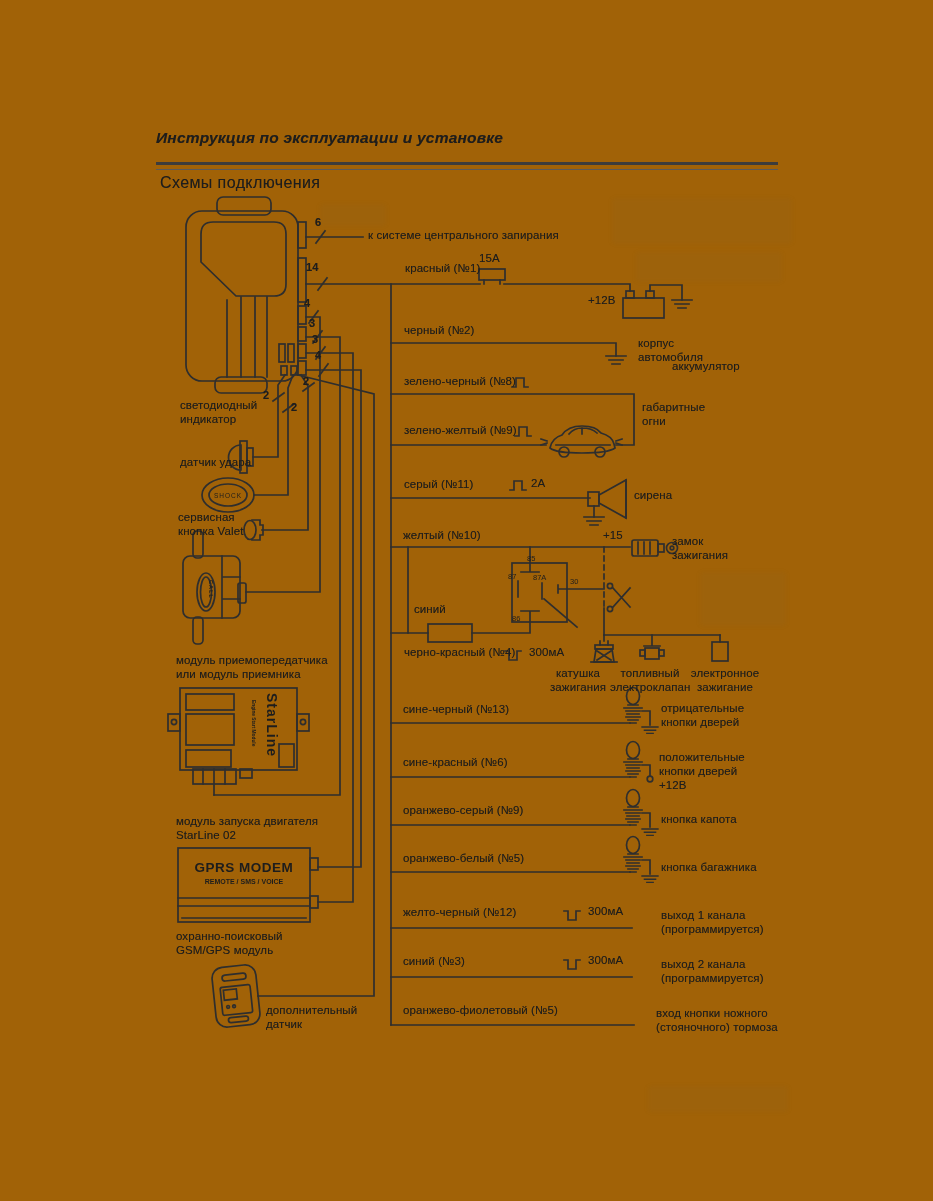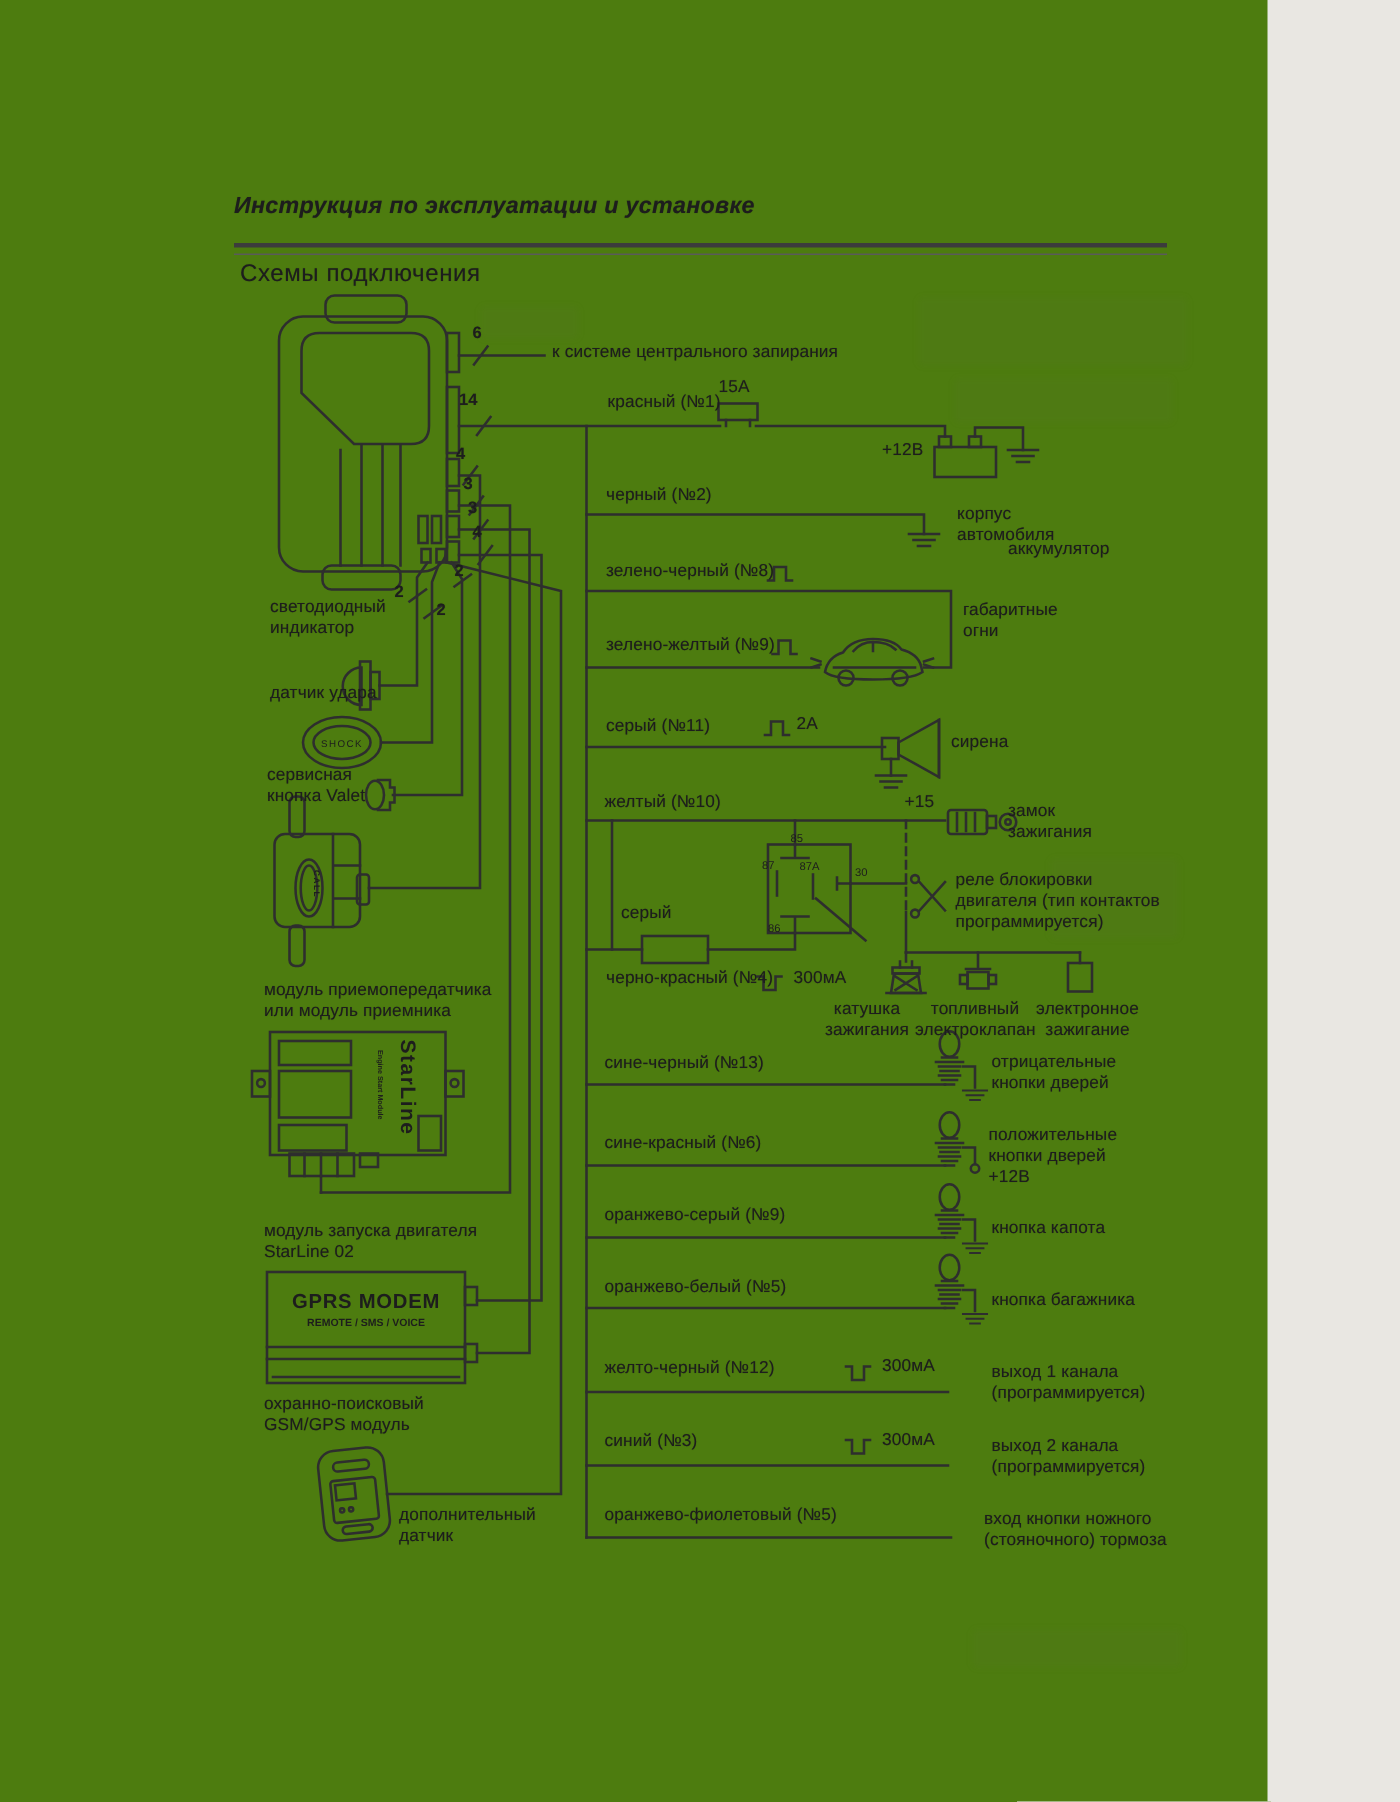--- a/index.html
+++ b/index.html
@@ -1,16 +1,16 @@
 <!DOCTYPE html>
 <html><head>
 <meta charset="utf-8">
 <style>
   html,body{margin:0;padding:0;background:#e9e7e2;}
-  .page{position:relative;width:845px;height:1201px;background:#4d7c0f;overflow:hidden;
+  .page{position:relative;width:933px;height:1201px;background:#a16207;overflow:hidden;
         font-family:"Liberation Sans",sans-serif;}
   .lbl{position:absolute;font-family:"Liberation Sans",sans-serif;font-size:11.5px;line-height:1.2;
        color:#1d1d1d;white-space:pre-line;letter-spacing:.1px;text-shadow:0 0 .5px rgba(25,25,25,.45);}
   .num{font-size:11px;font-weight:bold;}
   .doc-title{font-size:15.5px;font-weight:bold;font-style:italic;letter-spacing:.2px;}
   .page-title{font-size:16px;font-weight:normal;letter-spacing:.4px;text-align:left;}
   .rule{position:absolute;left:156px;top:162px;width:622px;height:4px;
         border-top:3px solid #3c3c3c;border-bottom:1px solid #5a5a5a;}
   .ctr{text-align:center;}
   .ghost{position:absolute;background:rgba(105,100,88,.06);filter:blur(2px);border-radius:3px;}
@@ -310,26 +310,23 @@
   <div class="lbl" style="left:642px;top:401px;">габаритные
 огни</div>
   <div class="lbl" style="left:404px;top:424px;">зелено-желтый (№9)</div>
   <div class="lbl" style="left:404px;top:478px;">серый (№11)</div>
   <div class="lbl" style="left:531px;top:477px;">2А</div>
   <div class="lbl" style="left:634px;top:489px;">сирена</div>
   <div class="lbl" style="left:403px;top:529px;">желтый (№10)</div>
   <div class="lbl" style="left:603px;top:529px;">+15</div>
   <div class="lbl" style="left:672px;top:535px;">замок
 зажигания</div>
-  <div class="lbl" style="left:414px;top:603px;">серый</div>
+  <div class="lbl" style="left:414px;top:603px;">синий</div>
   <div class="lbl" style="left:404px;top:646px;">черно-красный (№4)</div>
   <div class="lbl" style="left:529px;top:646px;">300мА</div>
-  <div class="lbl" style="left:637px;top:581px;">реле блокировки
-двигателя (тип контактов
-программируется)</div>
   <div class="lbl ctr" style="left:546px;top:667px;width:64px;">катушка
 зажигания</div>
   <div class="lbl ctr" style="left:610px;top:667px;width:80px;">топливный
 электроклапан</div>
   <div class="lbl ctr" style="left:686px;top:667px;width:78px;">электронное
 зажигание</div>
   <div class="lbl" style="left:403px;top:703px;">сине-черный (№13)</div>
   <div class="lbl" style="left:661px;top:702px;">отрицательные
 кнопки дверей</div>
   <div class="lbl" style="left:403px;top:756px;">сине-красный (№6)</div>

